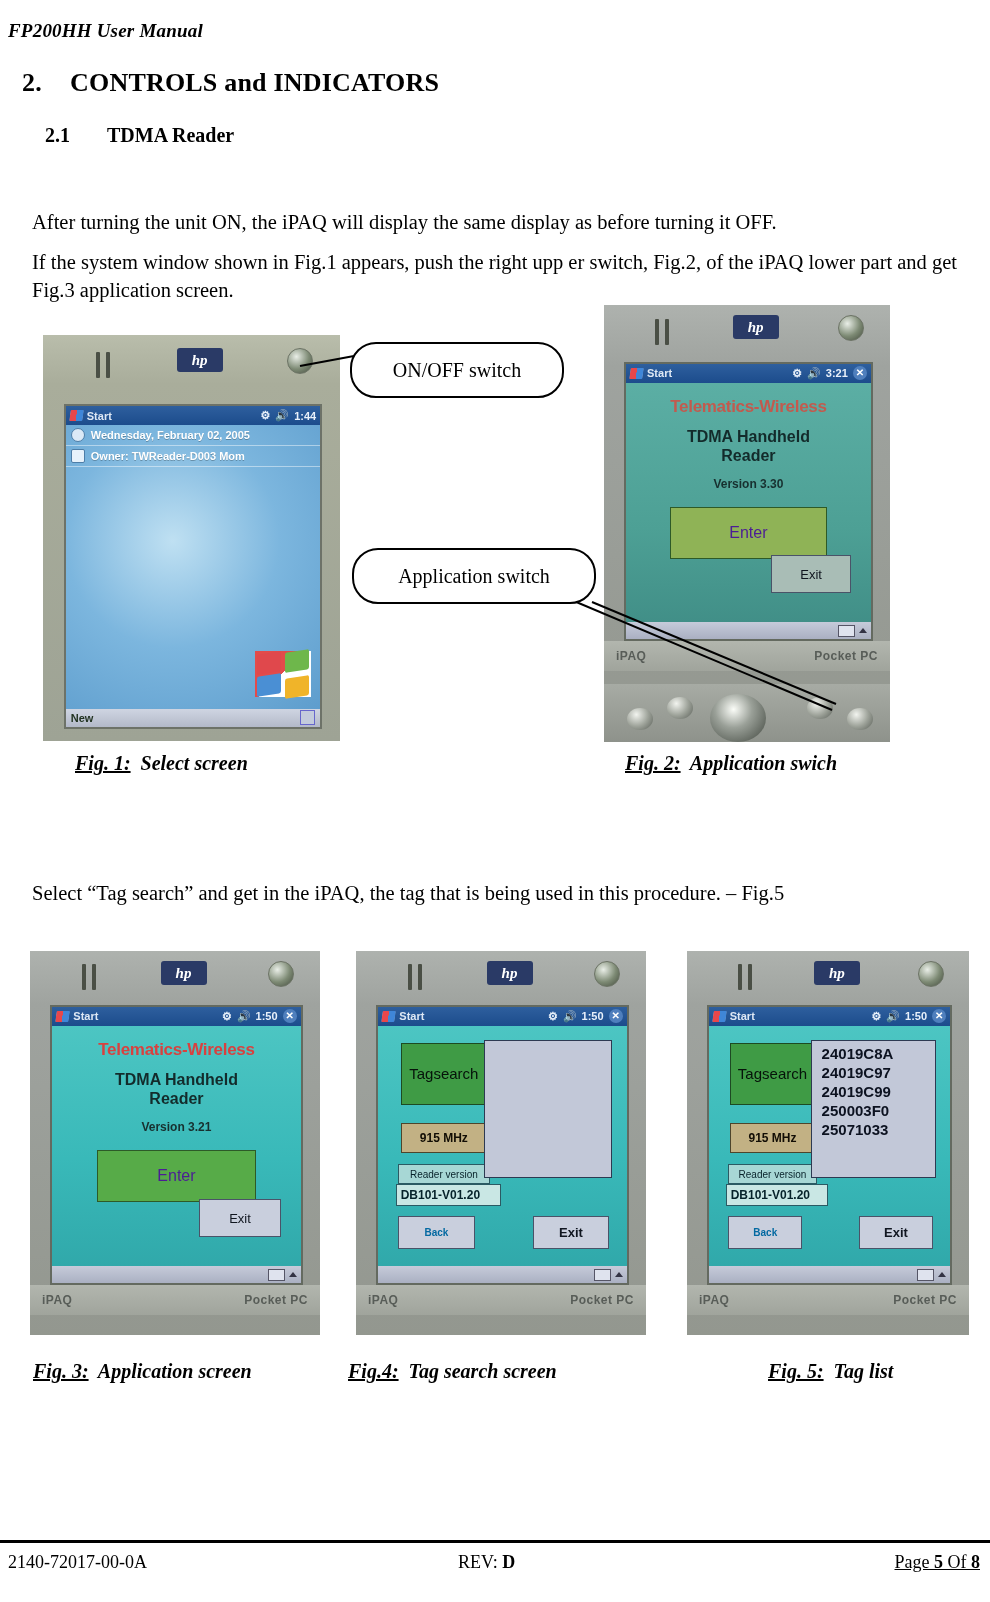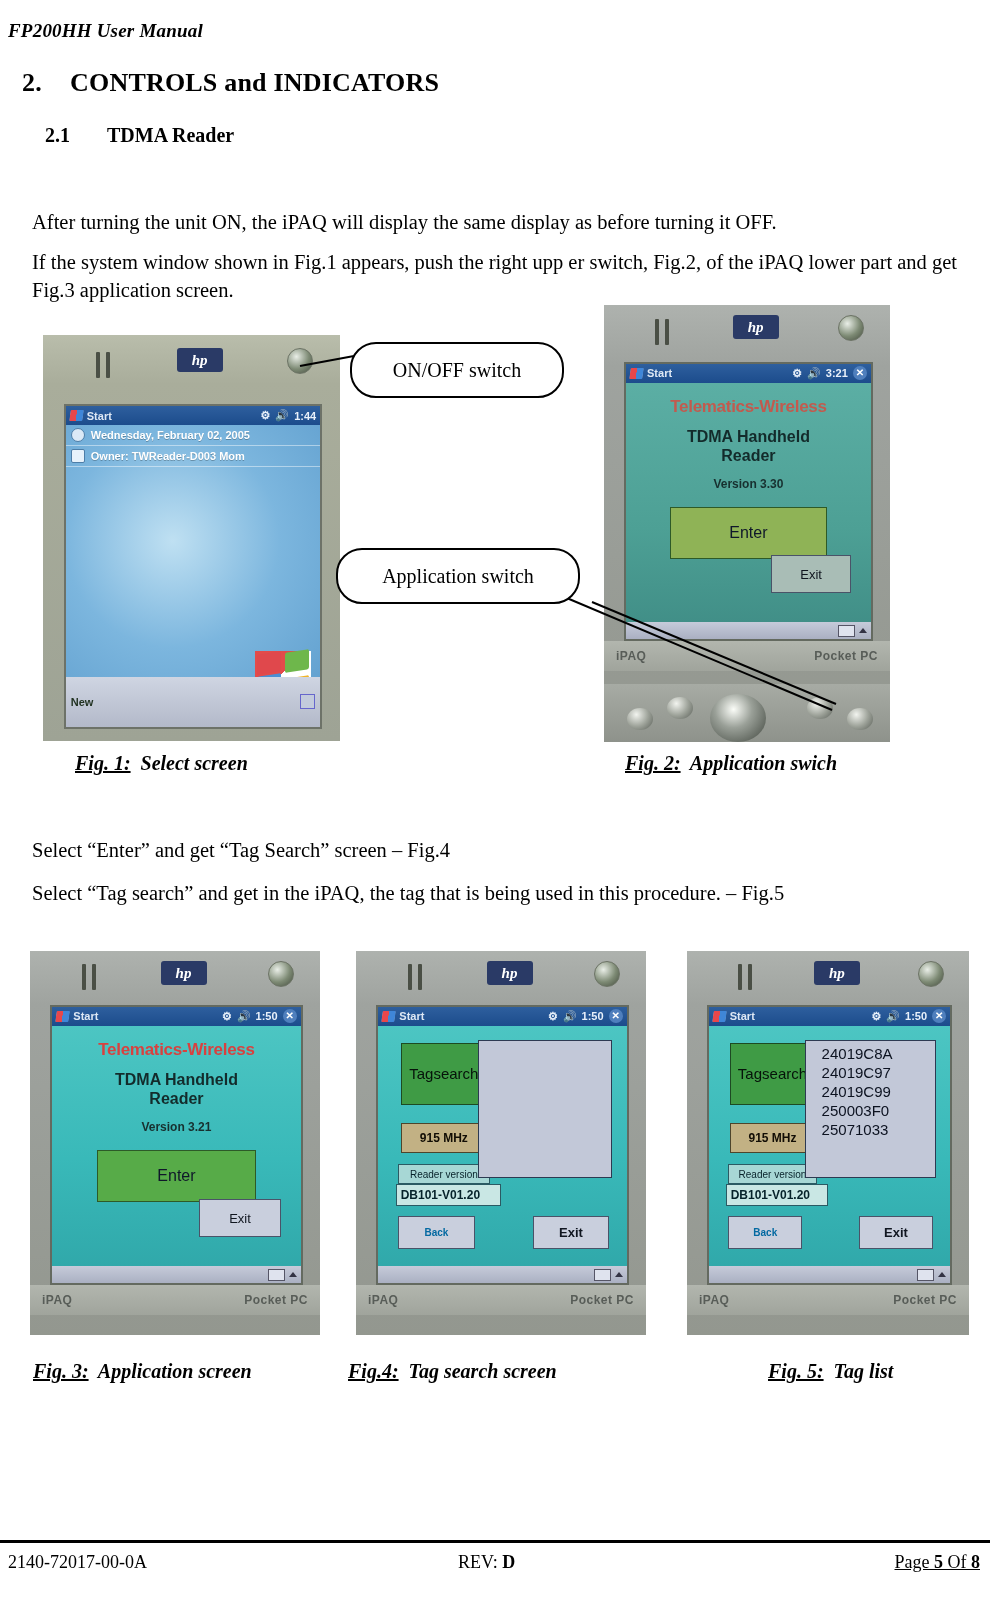--- a/index.html
+++ b/index.html
@@ -110,36 +110,36 @@
       linear-gradient(135deg,#e34b4b 0 49%, transparent 49%),
       #fff;}
   .winlogo i{position:absolute;display:block;width:24px;height:20px;border-radius:2px;}
   .winlogo .r{left:2px;top:2px;background:#e0484c;transform:skewY(-9deg);}
   .winlogo .g{right:2px;top:0px;background:#6eb74b;transform:skewY(-9deg);}
   .winlogo .b{left:2px;bottom:2px;background:#4a8fd4;transform:skewY(-9deg);}
   .winlogo .y{right:2px;bottom:0px;background:#f0b429;transform:skewY(-9deg);}
   .newbar{position:absolute;left:0;right:0;bottom:0;height:18px;
     background:linear-gradient(180deg,#cfd5e2,#b3b9c9);color:#232;
     font-family:"Liberation Sans",sans-serif;font-size:11px;font-weight:bold;
-    display:flex;align-items:center;padding:16px 5px;}
+    display:flex;align-items:center;padding:0 5px;}
   .newbar .end{margin-left:auto;width:13px;height:13px;background:#c3cbdc;border:1px solid #66c;}
 
   
   .app{position:absolute;inset:0;background:
       linear-gradient(180deg,#4fc7c4 0%, #39b9b9 55%, #2fa6a8 100%);}
   .app.dark{background:linear-gradient(180deg,#5db0a6 0%, #4da095 60%, #3f8c85 100%);}
   .app-title{color:#d8413f;font-family:"Liberation Sans",sans-serif;font-weight:bold;
     text-align:center;font-size:17px;margin-top:14px;letter-spacing:-.3px;}
   .app-title.dim{color:#c25a4e;}
   .app-sub{color:#132b2b;font-family:"Liberation Sans",sans-serif;font-weight:bold;
     text-align:center;font-size:16px;margin-top:10px;line-height:19px;}
   .app-ver{color:#17302f;font-family:"Liberation Sans",sans-serif;font-weight:bold;
     text-align:center;font-size:12px;margin-top:12px;}
   .btn-enter{margin:16px auto 0;width:63%;height:50px;background:#57ab48;
-    border:1px solid #2d5a27;color:#0f172a;font-family:"Liberation Sans",sans-serif;
+    border:1px solid #2d5a27;color:#4c1d95;font-family:"Liberation Sans",sans-serif;
     font-size:16px;display:flex;align-items:center;justify-content:center;}
   .btn-enter.pale{background:#8fb356;}
   .btn-exit{position:absolute;right:8%;bottom:46px;width:32%;height:36px;
     background:#c9cfdd;border:1px solid #4a5368;color:#10161f;
     font-family:"Liberation Sans",sans-serif;font-size:13px;
     display:flex;align-items:center;justify-content:center;}
   .btn-exit.pale{background:#a9bdb6;}
 
   
   .btn-tag{position:absolute;left:9%;top:13%;width:34%;height:60px;background:#3f9b45;
@@ -150,35 +150,35 @@
     border:1px solid #4d452c;color:#120d04;font-family:"Liberation Sans",sans-serif;
     font-size:12px;font-weight:bold;display:flex;align-items:center;justify-content:center;}
   .lbl-rv{position:absolute;left:8%;top:57%;width:36%;height:18px;background:#a7d7d5;
     border:1px solid #2b5a63;color:#07222a;font-family:"Liberation Sans",sans-serif;
     font-size:10px;display:flex;align-items:center;justify-content:center;}
   .lbl-db{position:absolute;left:7%;top:64%;width:40%;height:20px;background:#c9e7e4;
     border:1px solid #2b5a63;color:#06222a;font-family:"Liberation Sans",sans-serif;
     font-size:12px;font-weight:bold;display:flex;align-items:center;padding-left:4px;}
   .listbox{position:absolute;right:6%;top:12%;width:46%;height:48%;
     background:#c2c8d8;border:1px solid #2d3a52;overflow:hidden;
-    font-family:"Liberation Sans",sans-serif;font-size:15px;font-weight:normal;color:#0c1220;
-    padding:3px 2px 0 16px;line-height:19px;}
+    font-family:"Liberation Sans",sans-serif;font-size:15px;font-weight:bold;color:#0c1220;
+    padding:3px 2px 0 10px;line-height:19px;}
   .btn-back{position:absolute;left:8%;bottom:34px;width:30%;height:31px;background:#c9cfdd;
     border:1px solid #4a5368;color:#0369a1;font-family:"Liberation Sans",sans-serif;
     font-size:10px;font-weight:bold;display:flex;align-items:center;justify-content:center;}
   .btn-exit2{position:absolute;right:7%;bottom:34px;width:30%;height:31px;background:#c9cfdd;
     border:1px solid #4a5368;color:#101620;font-family:"Liberation Sans",sans-serif;
     font-size:13px;font-weight:bold;display:flex;align-items:center;justify-content:center;}
 
   
   .callout{position:absolute;border:2px solid #000;border-radius:26px;background:#fff;
     display:flex;align-items:center;justify-content:center;
     font-size:20px;font-family:"Liberation Serif",serif;z-index:6;}
   #callout1{left:350px;top:325px;width:210px;height:52px;margin-top:17px;}
-  #callout2{left:336px;top:548px;width:240px;height:52px;}
+  #callout2{left:352px;top:548px;width:240px;height:52px;}
   .leader{position:absolute;z-index:5;}
   .leader svg{display:block;overflow:visible;}
 
   
   .cap{position:absolute;font-weight:bold;font-style:italic;font-size:20px;
     font-family:"Liberation Serif",serif;white-space:nowrap;}
   .cap u{text-decoration:underline;}
   #cap1{left:75px;top:752px;}
   #cap2{left:625px;top:752px;}
   #cap3{left:33px;top:1360px;}
@@ -316,21 +316,20 @@
 
   <div class="cap" id="cap1">
     <u>Fig. 1:</u>&nbsp;
     <span>Select screen</span>
   </div>
   <div class="cap" id="cap2">
     <u>Fig. 2:</u>&nbsp;
     <span>Application swich</span>
   </div>
 
-  <div class="para" id="p4">Select “Enter” and get “Tag Search” screen – Fig.4</div>
   <div class="para" id="p5">Select “Tag search” and get in the iPAQ, the tag that is being used in this procedure. – Fig.5</div>
 
   <div class="photo" id="fig3">
     <div class="dev grey">
       <div class="dev-top" style="height:13%;">
         <div class="speaker"></div>
         <div class="hp">hp</div>
         <div class="pwr"></div>
       </div>
       <div class="screen" style="top:14%;height:72%;border:2px solid #646a60;">

